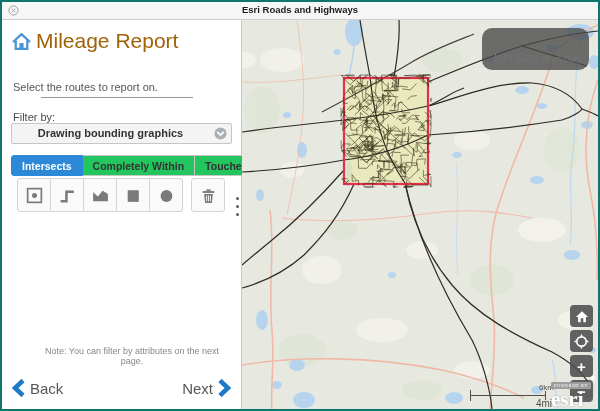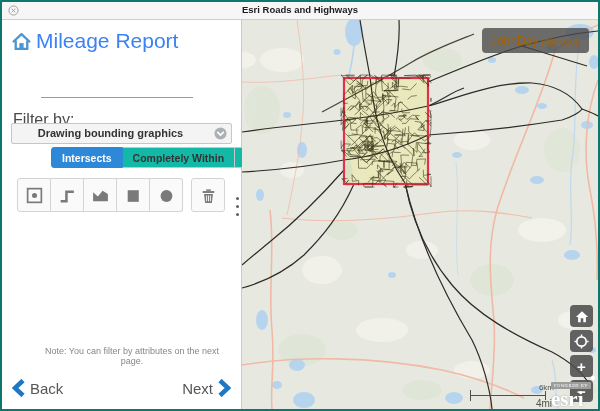--- a/index.html
+++ b/index.html
@@ -6,49 +6,49 @@
   body{width:600px;height:411px;font-family:"Liberation Sans","DejaVu Sans",sans-serif;background:#000;}
   .frame{position:absolute;top:0;left:0;width:596px;height:407px;border:2px solid #0f766e;background:#fff;overflow:hidden;}
   
   .titlebar{position:absolute;top:0;left:0;width:596px;height:17px;background:#f6f6f6;border-bottom:1px solid #cfcfcf;}
   .titlebar .title{position:absolute;left:0;right:0;top:2px;text-align:center;font-size:9.5px;font-weight:bold;color:#1c1c1c;}
   .close-btn{position:absolute;left:6px;top:3px;width:11px;height:11px;cursor:pointer;}
   
   .panel{position:absolute;top:18px;left:0;width:239px;height:389px;background:#ffffff;border-right:1px solid #c9c9c9;}
   .hdr{position:absolute;top:9px;left:9px;display:flex;align-items:center;}
   .hdr .home-ic{width:21px;height:21px;margin-right:4px;}
-  .hdr .t{font-size:21px;color:#3b82f6;letter-spacing:0;}
+  .hdr .t{font-size:21px;color:#a16207;letter-spacing:0;}
   .sub{position:absolute;top:36px;left:31px;font-size:12.5px;color:#5fa3d9;cursor:pointer;}
   .instr{position:absolute;top:61px;left:11px;font-size:11px;color:#565656;}
   .hline{position:absolute;top:77px;left:39px;width:152px;border-top:1px solid #9a9a9a;}
-  .filter-label{position:absolute;top:91px;left:11px;font-size:16px;color:#4a4a4a;}
+  .filter-label{position:absolute;top:91px;left:11px;font-size:11px;color:#4a4a4a;}
   .dropdown{position:absolute;top:103px;left:9px;width:219px;height:19px;background:#f4f4f4;border:1px solid #c6c6c6;border-radius:2px;cursor:pointer;}
   .dropdown .val{position:absolute;left:0;right:22px;top:3px;text-align:center;font-size:11px;font-weight:bold;color:#333;}
   .dropdown .chev{position:absolute;right:4px;top:3px;width:13px;height:13px;}
-  .segmented{position:absolute;top:127px;left:9px;width:220px;height:32px;display:flex;margin-left:40px;}
-  .seg{flex:0 0 auto;box-sizing:border-box;height:21px;line-height:21px;text-align:center;font-size:10.5px;font-weight:bold;color:#333;background:#14b8a6;border:1px solid #c6c6c6;border-left:none;cursor:pointer;padding:0 10px;}
+  .segmented{position:absolute;top:135px;left:9px;width:220px;height:32px;display:flex;}
+  .seg{flex:0 0 auto;box-sizing:border-box;height:21px;line-height:21px;text-align:center;font-size:10.5px;font-weight:bold;color:#333;background:#22c55e;border:1px solid #c6c6c6;border-left:none;cursor:pointer;padding:0 10px;}
   .seg.first{border-left:1px solid #c6c6c6;border-radius:3px 0 0 3px;}
   .seg.last{border-radius:0 3px 3px 0;}
   .seg.sel{background:#2d89d8;border-color:#2d89d8;color:#fff;}
   .tools{position:absolute;top:158px;left:15px;display:flex;}
   .toolbtn{width:32px;height:32px;background:#fafafa;border:1px solid #d4d4d4;border-left:none;display:flex;align-items:center;justify-content:center;cursor:pointer;}
   .toolbtn.first{border-left:1px solid #d4d4d4;border-radius:3px 0 0 3px;}
   .toolbtn.lastgrp{border-radius:0 3px 3px 0;}
   .toolbtn.trash{margin-left:8px;border-left:1px solid #d4d4d4;border-radius:3px;}
   .drag-dots{position:absolute;right:1px;top:177px;width:6px;cursor:ns-resize;}
   .drag-dots i{display:block;width:3px;height:3px;border-radius:50%;background:#5d5d5d;margin:0 auto 5px auto;}
   .note{position:absolute;bottom:43px;left:0;right:16px;text-align:center;font-size:9px;color:#878787;padding-left:37px;}
   .navrow{position:absolute;bottom:8px;left:10px;right:10px;height:22px;}
   .back{position:absolute;left:0;top:0;display:flex;align-items:center;cursor:pointer;text-align:right;}
   .next{position:absolute;right:0;top:0;display:flex;align-items:center;cursor:pointer;margin-left:16px;}
   .navtxt{font-size:15px;color:#565656;margin:0 5px;}
   
   .map{position:absolute;top:18px;left:240px;width:356px;height:389px;background:#e7e9e1;overflow:hidden;}
   .map svg.base{position:absolute;top:0;left:0;}
-  .userbtn{position:absolute;top:8px;right:9px;background:rgba(72,72,72,0.78);border-radius:4px;padding:3px 9px 4px 9px;color:#a16207;cursor:pointer;white-space:nowrap;}
+  .userbtn{position:absolute;top:8px;right:9px;background:rgba(72,72,72,0.78);border-radius:10px;padding:20px 9px 4px 9px;color:#737373;cursor:pointer;white-space:nowrap;}
   .userbtn .u{font-size:12px;}
   .userbtn .s{font-size:8.5px;margin-left:3px;}
   .mapctrls{position:absolute;right:5px;top:285px;width:23px;}
   .mbtn{width:23px;height:22px;background:rgba(77,77,77,0.88);border-radius:4px;margin-bottom:3px;display:flex;align-items:center;justify-content:center;color:#fff;cursor:pointer;}
   .mbtn .pm{font-size:15px;font-weight:bold;line-height:1;}
   .scalebar{position:absolute;left:228px;top:366px;width:80px;height:22px;color:#4f4f4f;}
   .scalebar .bar{position:absolute;left:0;top:9px;width:76px;border-top:1.5px solid #4f4f4f;}
   .scalebar .tickL{position:absolute;left:0;top:4px;height:11px;border-left:1.5px solid #4f4f4f;}
   .scalebar .tickR{position:absolute;left:75px;top:5px;height:9px;border-left:1.5px solid #4f4f4f;}
   .scalebar .km{position:absolute;right:-4px;top:-3px;font-size:8px;}
@@ -73,20 +73,21 @@
 
   <div class="panel">
     <div class="hdr">
       <svg class="home-ic" viewBox="0 0 20 20">
         <path d="M2.5,10 L10,3 L17.5,10" fill="none" stroke="#4a95d3" stroke-width="2.2" stroke-linecap="round" stroke-linejoin="round"></path>
         <path d="M4.5,9 V17 H15.5 V9" fill="none" stroke="#4a95d3" stroke-width="2.2"></path>
         <rect x="8" y="11.5" width="4" height="5.5" fill="#4a95d3"></rect>
       </svg>
       <span class="t">Mileage Report</span>
     </div>
+    <div class="instr">Select the routes to report on.</div>
     <div class="hline"></div>
     <div class="filter-label">Filter by:</div>
 
     <div class="dropdown">
       <span class="val">Drawing bounding graphics</span>
       <svg class="chev" viewBox="0 0 14 14">
         <circle cx="7" cy="7" r="6.5" fill="#aab1b6"></circle>
         <path d="M4,5.8 L7,8.8 L10,5.8" fill="none" stroke="#fff" stroke-width="1.8" stroke-linecap="round"></path>
       </svg>
     </div>

